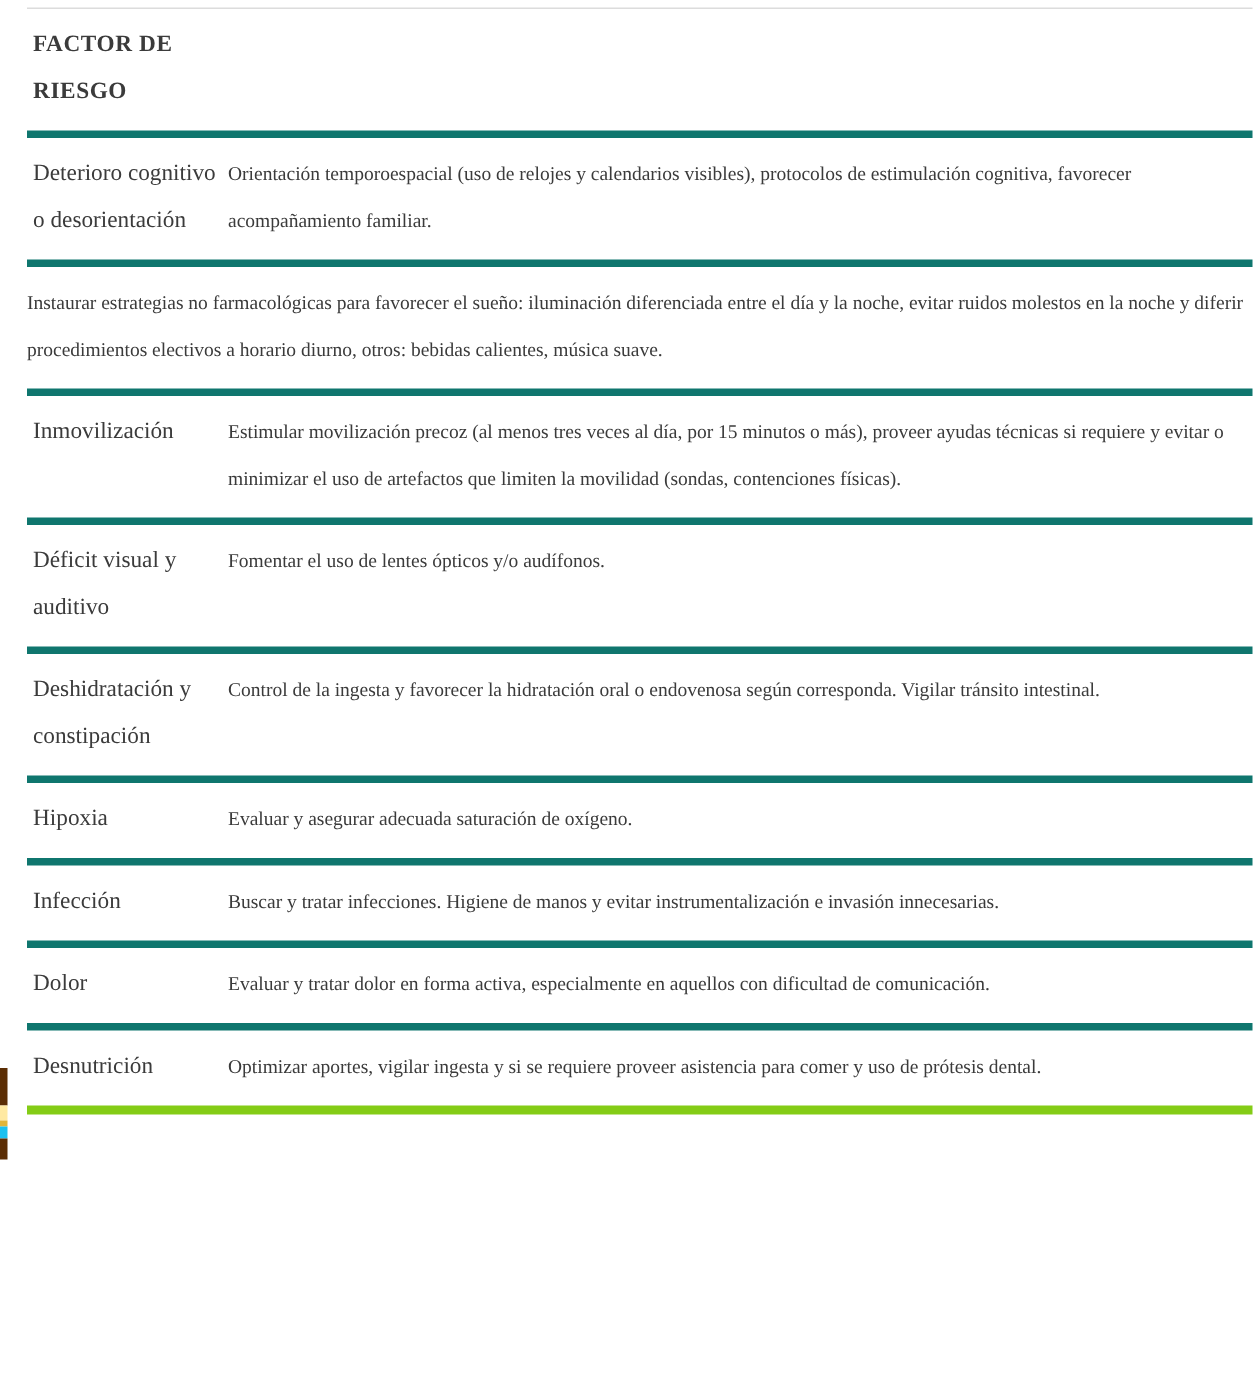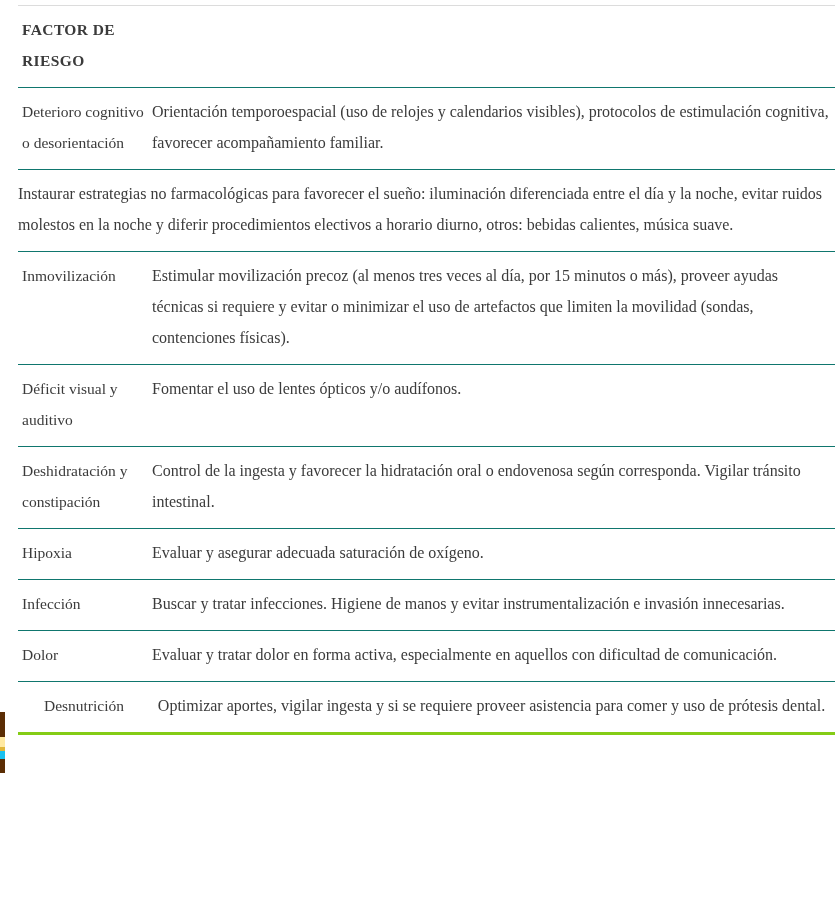--- a/index.html
+++ b/index.html
@@ -10,37 +10,37 @@
   }
   body { position: relative; height: 919px; overflow: hidden; }
 
   .table-wrap {
     margin: 5px 2px 0 18px;
     border-top: 1px solid #dcdcdc;
     color: #3b3b3b;
   }
   .row {
     display: flex;
-    border-bottom: 1px solid #0f766e;
+    border-bottom: 5px solid #0f766e;
     padding: 8px 0 11px 0;
   }
-  .row:last-child { border-bottom: 3px solid #84cc16; text-align: center; }
+  .row:last-child { border-bottom: 6px solid #84cc16; }
   .cell-factor {
     width: 134px;
     flex: 0 0 134px;
     padding-left: 4px;
     padding-right: 6px;
     font-weight: normal;
     font-size: 15.5px;
     line-height: 31px;
   }
   .cell-intervention {
     flex: 1;
     padding-right: 4px;
-    font-size: 16px;
+    font-size: 13px;
     line-height: 31px;
   }
   .header .cell-factor,
   .header .cell-intervention {
     font-weight: bold;
     letter-spacing: 0.4px;
     font-size: 15.5px;
   }
   .side-strip {
     position: absolute;

